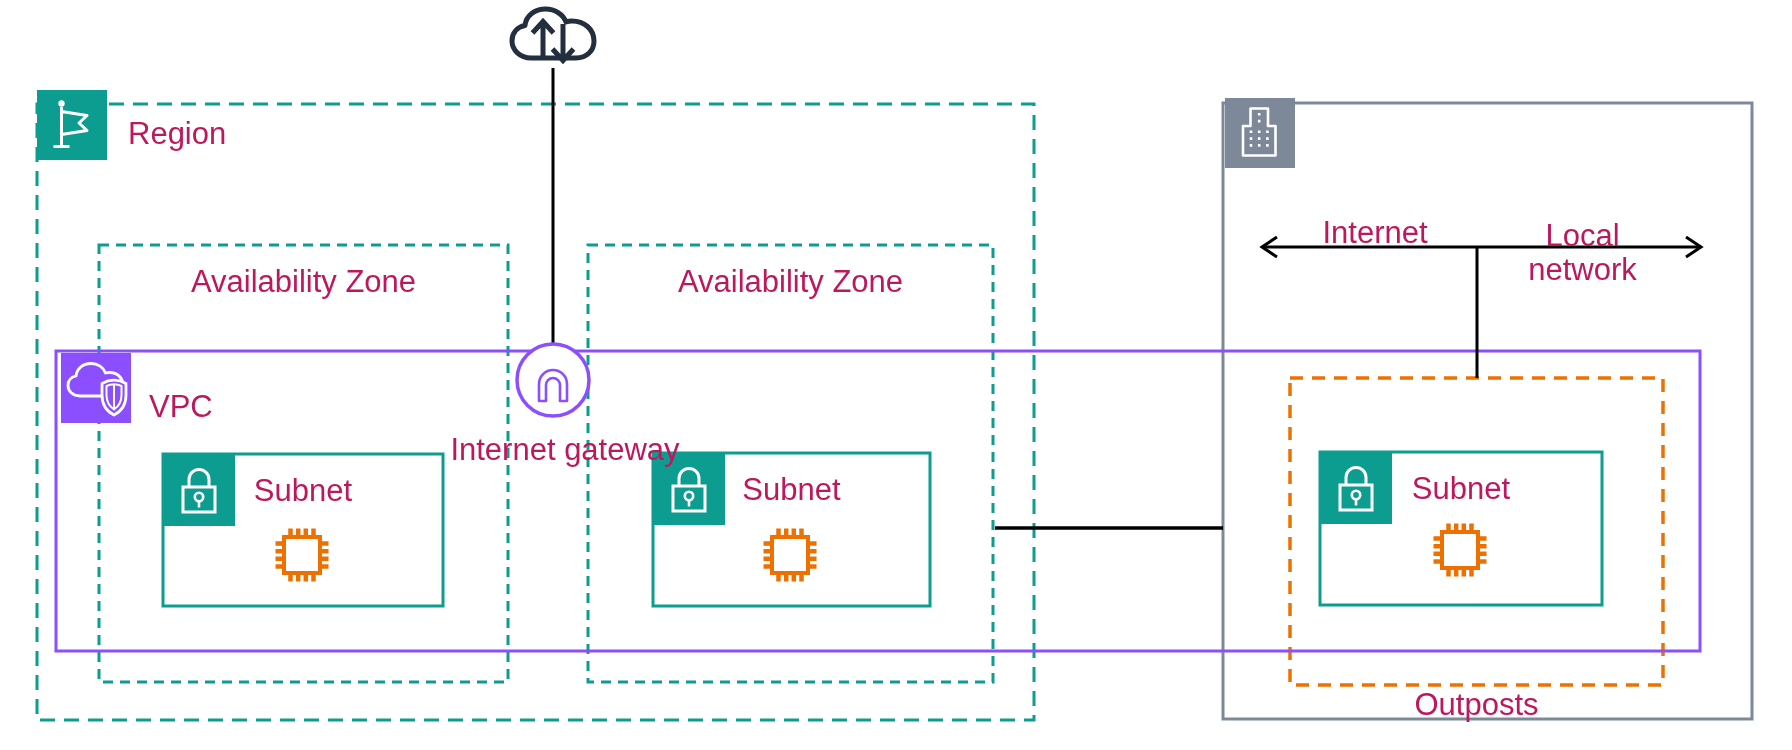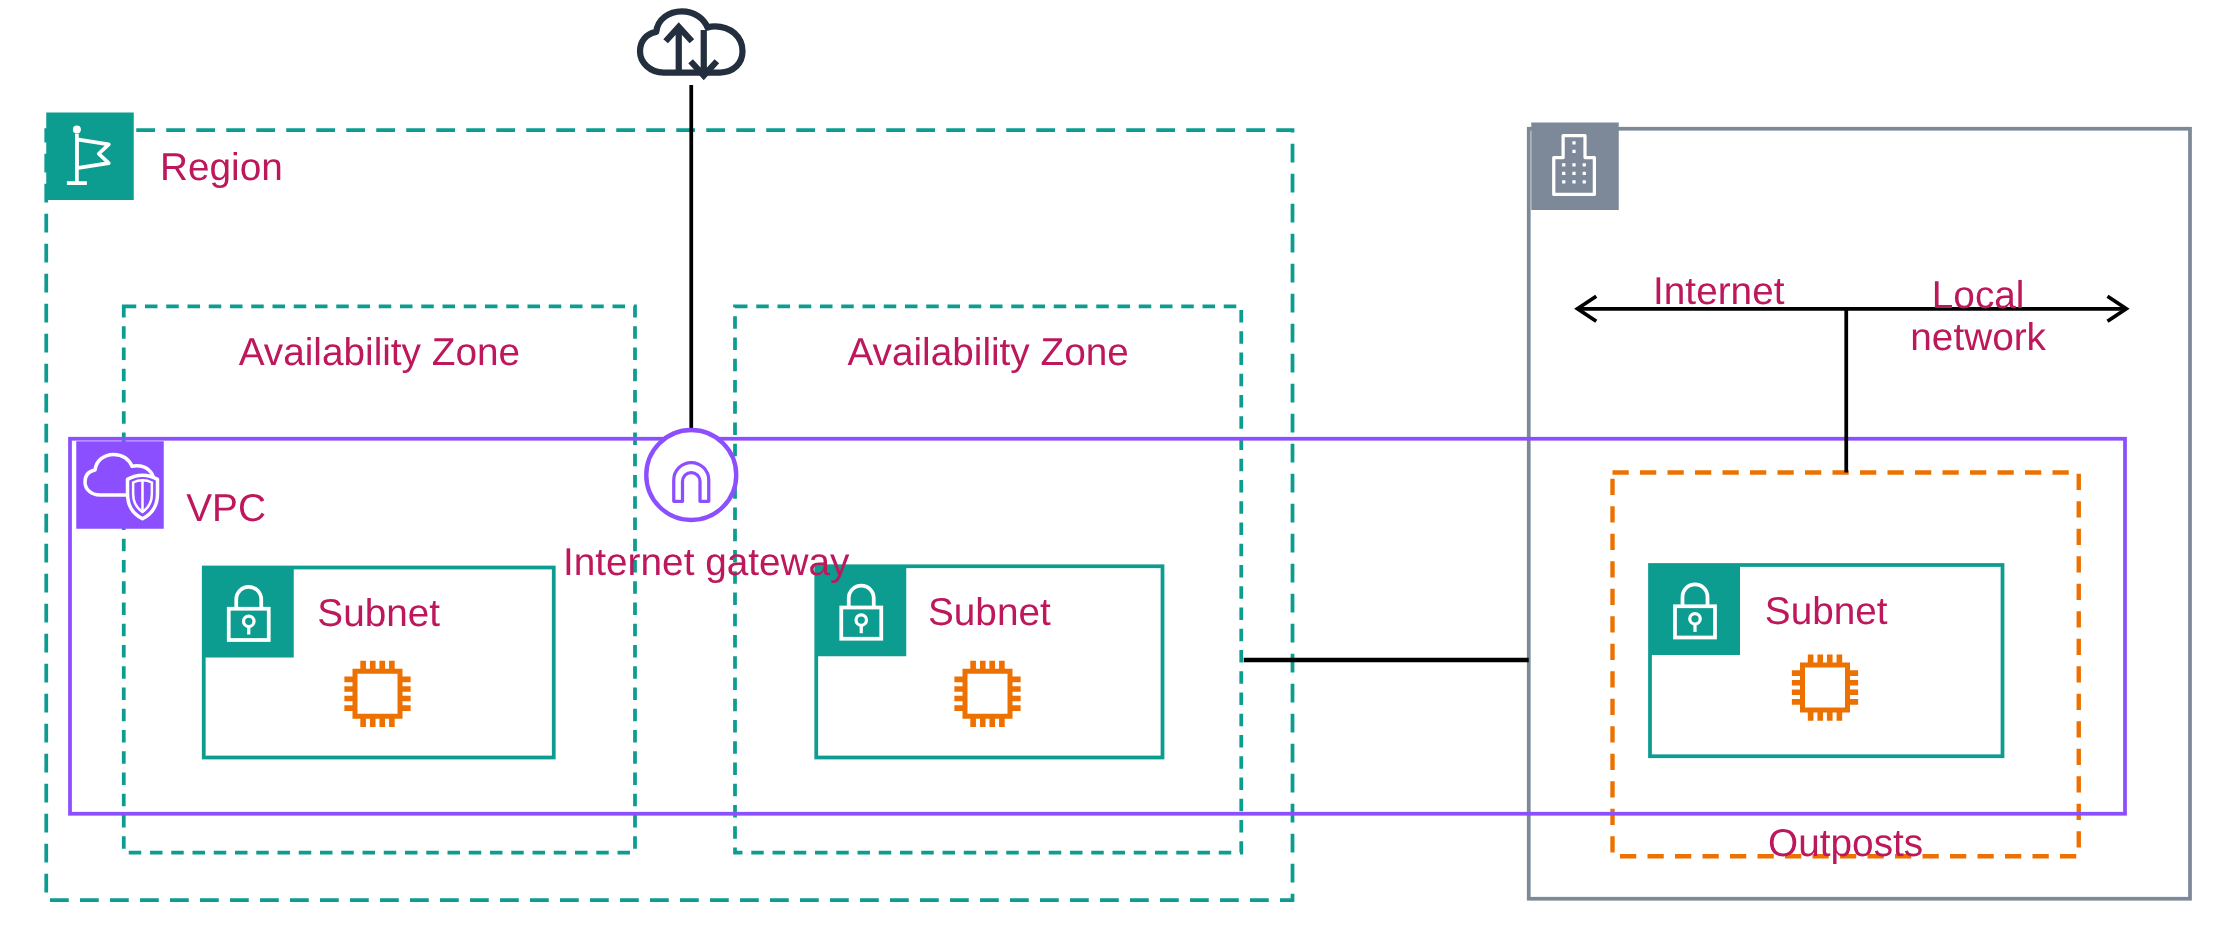--- a/index.html
+++ b/index.html
@@ -145,15 +145,15 @@
   <div class="lbl" style="left:149px;top:393px;">VPC</div>
   <div class="lbl ctr" style="left:435px;width:260px;top:420px;margin-top:16px;">Internet gateway</div>
   <div class="lbl ctr" style="left:163px;width:280px;top:477px;">Subnet</div>
   <div class="lbl ctr" style="left:653px;width:277px;top:476px;">Subnet</div>
   <div class="lbl ctr" style="left:1320px;width:282px;top:475px;">Subnet</div>
   <div class="lbl ctr" style="left:1275px;width:200px;top:219px;">Internet</div>
   <div class="lbl ctr" style="left:1485px;width:195px;top:219px;line-height:34px;">
     <div>Local</div>
     <div>network</div>
   </div>
-  <div class="lbl ctr" style="left:1290px;width:373px;top:661px;text-align:center;">Outposts</div>
+  <div class="lbl ctr" style="left:1290px;width:373px;top:691px;text-align:center;">Outposts</div>
 
 </div>
 
 </body></html>

